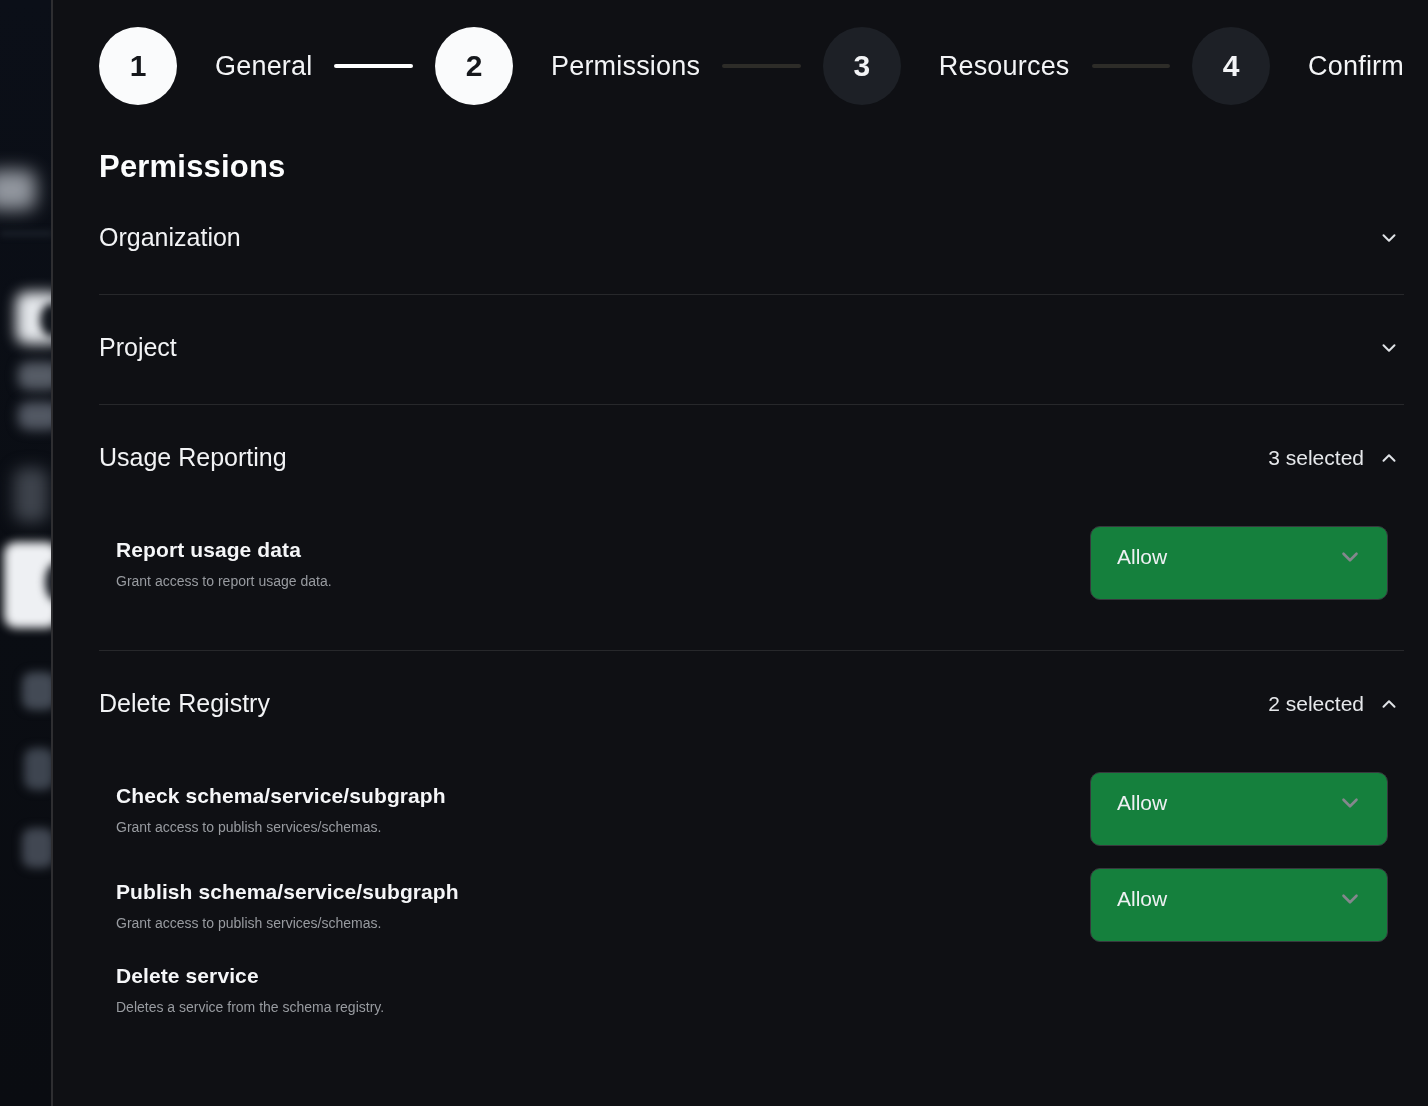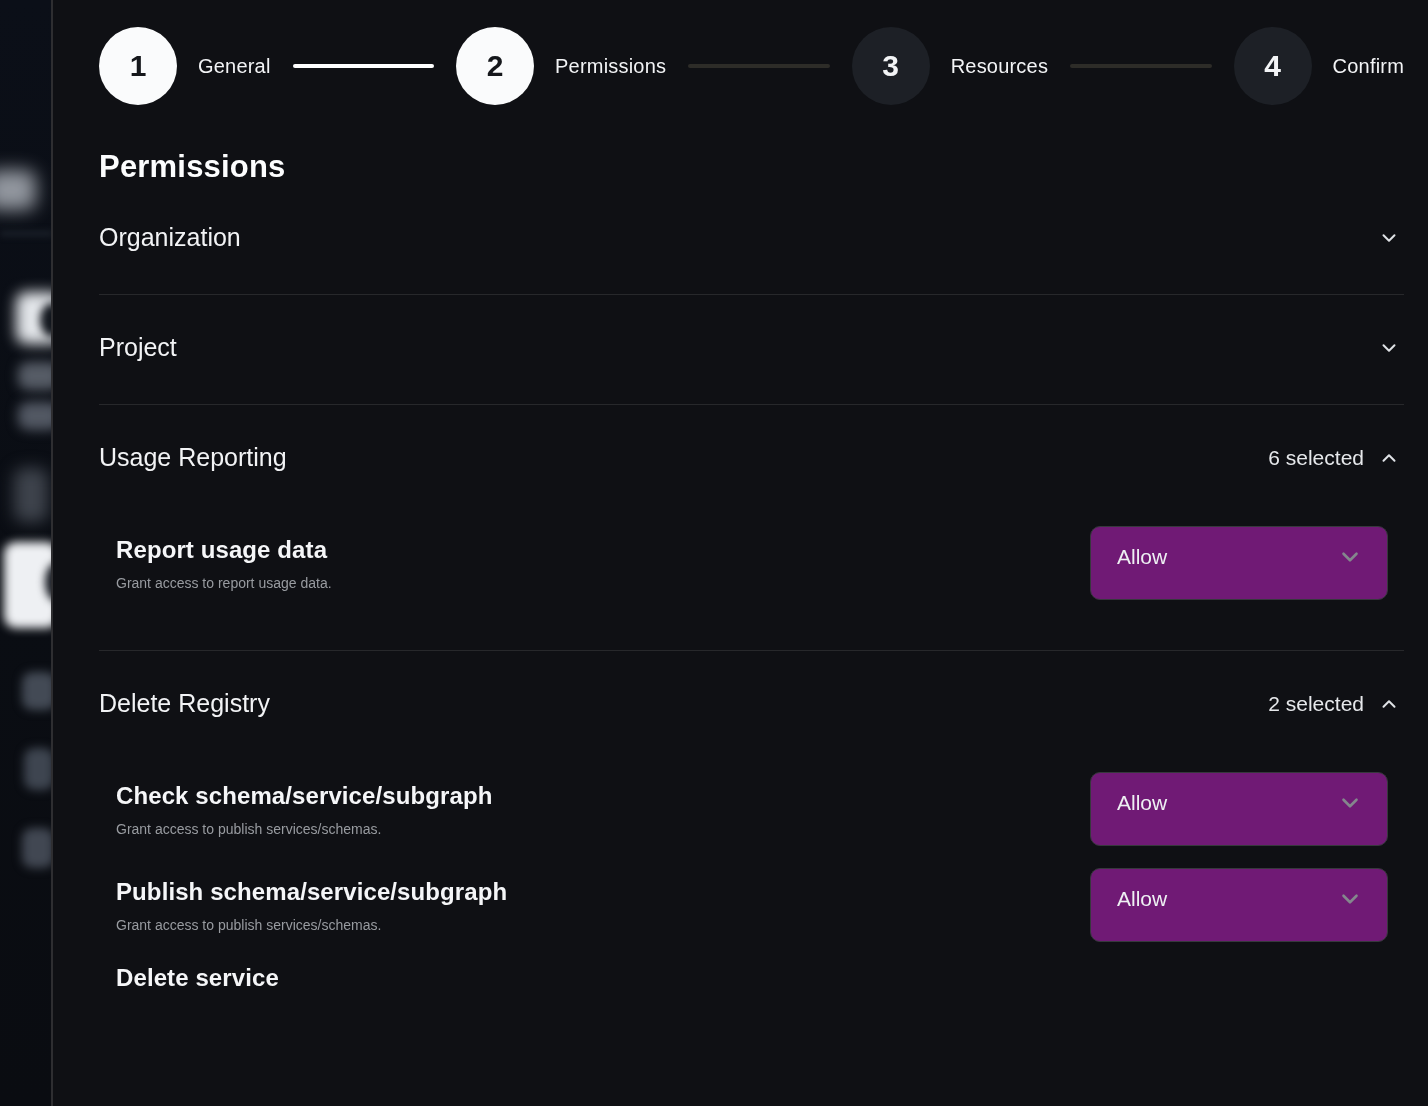--- a/index.html
+++ b/index.html
@@ -42,21 +42,21 @@
   
   .stepper { display: flex; align-items: center; height: 78px; }
   .step { display: flex; align-items: center; cursor: pointer; }
   .step-circle {
     width: 78px; height: 78px; border-radius: 50%;
     display: flex; align-items: center; justify-content: center;
     font-size: 30px; font-weight: 600;
   }
   .step-circle.done { background: #fafbfc; color: #15171b; }
   .step-circle.idle { background: #1d2026; color: #f3f4f6; }
-  .step-label { margin-left: 21px; font-size: 20px; font-weight: 500; color: #f3f4f6; letter-spacing: .2px; }
+  .step-label { margin-left: 38px; font-size: 27px; font-weight: 500; color: #f3f4f6; letter-spacing: .2px; }
   .connector { flex: 1; height: 4px; border-radius: 2px; margin: 0 22px; }
   .connector.filled { background: #ffffff; }
   .connector.todo { background: #2d2c28; }
 
   
   .page-title { margin: 44px 0 0 0; font-size: 31px; font-weight: 800; color: #fcfdfe; letter-spacing: .2px; }
 
   
   .section-header {
     display: flex; align-items: center; justify-content: space-between;
@@ -64,28 +64,28 @@
   }
   .section-title { font-size: 25px; font-weight: 500; color: #f2f3f5; }
   .section-right { display: flex; align-items: center; gap: 14px; margin-right: 4px; }
   .selected-count { font-size: 21px; font-weight: 500; color: #e6e8eb; }
   .chev { display: block; }
   .divider { height: 1px; background: #27282b; }
 
   
   .items { display: flex; flex-direction: column; gap: 22px; padding: 12px 0 50px 17px; }
   .item-row { display: flex; align-items: center; justify-content: space-between; }
-  .item-title { font-size: 24px; font-weight: 700; color: #f5f6f8; letter-spacing: .1px; }
+  .item-title { font-size: 21px; font-weight: 700; color: #f5f6f8; letter-spacing: .1px; }
   .item-desc { margin-top: 11px; font-size: 14px; font-weight: 400; color: #989ba0; }
 
   .select {
     width: 298px; height: 74px; flex: 0 0 298px;
     margin-right: 16px;
     border: 1px solid #37383d; border-radius: 10px;
-    background: #701a75;
+    background: #15803d;
     display: flex; align-items: center; justify-content: space-between;
     padding: 0 24px 12px 26px;
     cursor: pointer;
   }
   .select-value { font-size: 21px; color: #eef0f3; }
 </style>
 </head>
 <body>
 
 <div class="app">
@@ -152,21 +152,21 @@
           <svg class="chev" width="22" height="22" viewBox="0 0 24 24">
             <path d="M6 9l6 6 6-6" fill="none" stroke="#dfe2e6" stroke-width="2.2" stroke-linecap="round" stroke-linejoin="round"></path>
           </svg>
         </span>
       </div>
       <div class="divider"></div>
 
       <div class="section-header">
         <span class="section-title">Usage Reporting</span>
         <span class="section-right">
-          <span class="selected-count">6 selected</span>
+          <span class="selected-count">3 selected</span>
           <svg class="chev" width="22" height="22" viewBox="0 0 24 24">
             <path d="M6 15l6-6 6 6" fill="none" stroke="#dfe2e6" stroke-width="2.2" stroke-linecap="round" stroke-linejoin="round"></path>
           </svg>
         </span>
       </div>
       <div class="items">
         <div class="item-row">
           <div>
             <div class="item-title">Report usage data</div>
             <div class="item-desc">Grant access to report usage data.</div>
@@ -214,20 +214,21 @@
             <span class="select-value">Allow</span>
             <svg width="26" height="26" viewBox="0 0 24 24">
               <path d="M6 9l6 6 6-6" fill="none" stroke="#84878d" stroke-width="2.4" stroke-linecap="round" stroke-linejoin="round"></path>
             </svg>
           </div>
         </div>
 
         <div class="item-row">
           <div>
             <div class="item-title">Delete service</div>
+            <div class="item-desc">Deletes a service from the schema registry.</div>
           </div>
         </div>
 
       </div>
 
     </div>
   </main>
 </div>
 
 </body></html>

